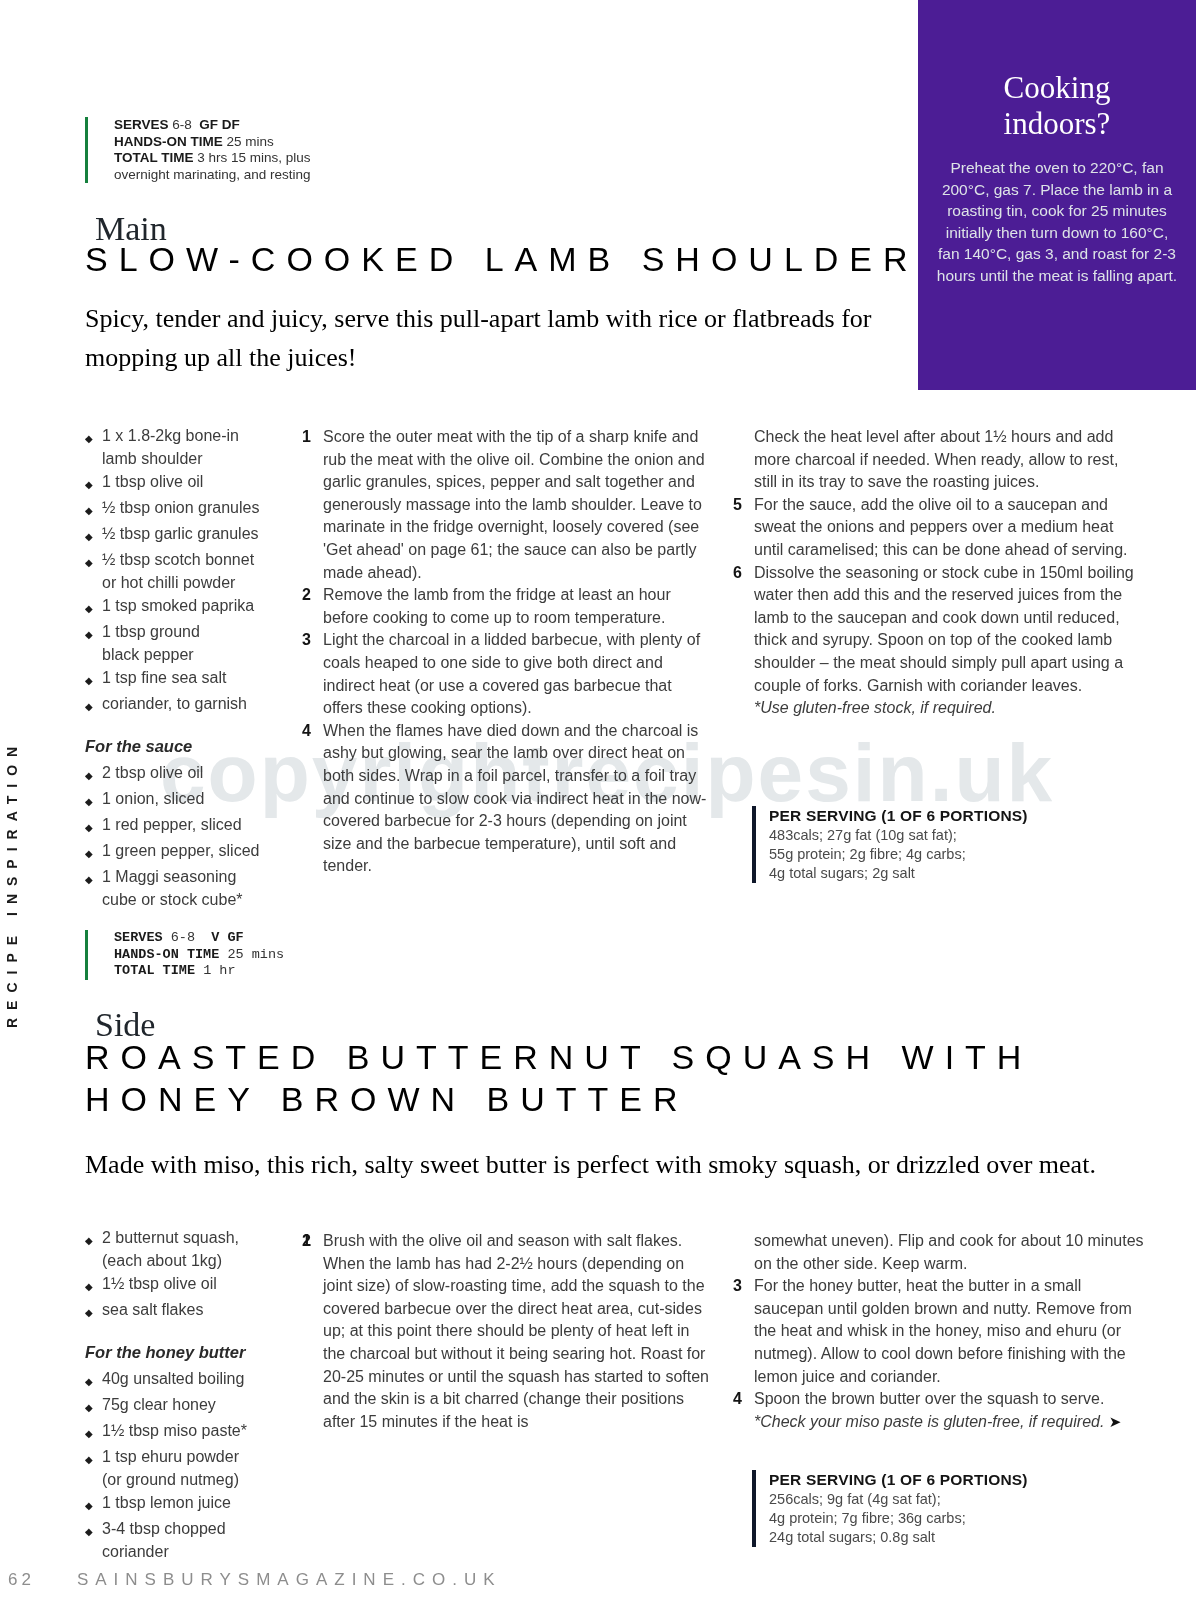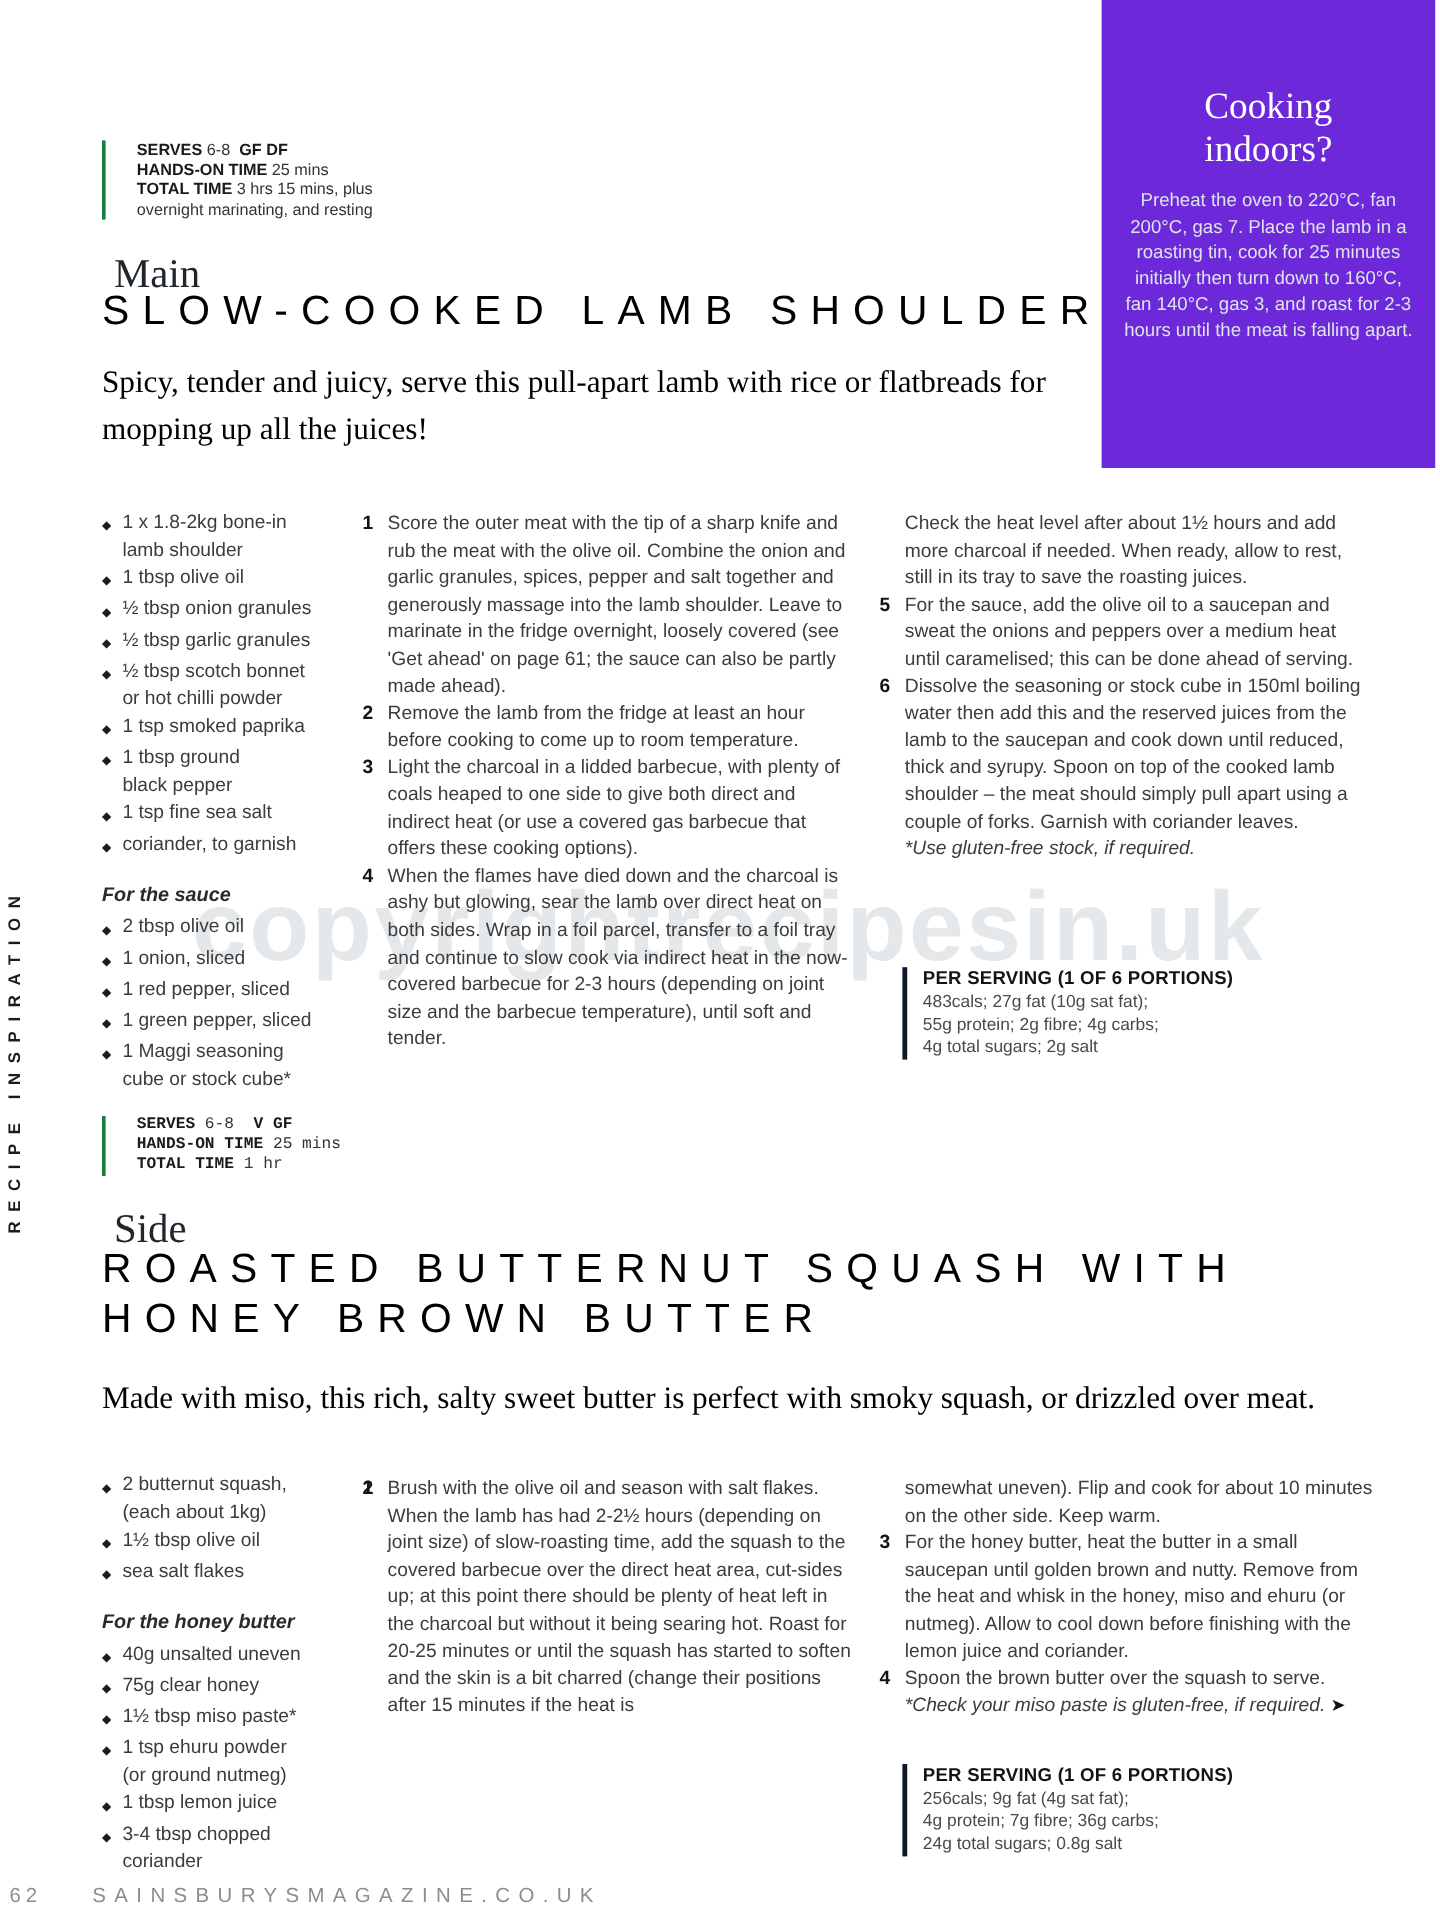--- a/index.html
+++ b/index.html
@@ -5,21 +5,21 @@
   html,body{margin:0;padding:0;background:#ffffff;}
   .page{position:relative;width:1200px;height:1597px;background:#fff;overflow:hidden;
         font-family:"Liberation Sans",sans-serif;color:#3f3f3f;}
   .watermark{position:absolute;left:160px;top:726px;font-size:82px;font-weight:700;
              color:#e4e8ea;letter-spacing:2px;white-space:nowrap;z-index:0;}
   .content{position:absolute;inset:0;z-index:1;}
   .sidebar-vert{position:absolute;left:4px;top:636px;height:392px;writing-mode:vertical-rl;
                 transform:rotate(180deg);font-weight:700;font-size:14px;letter-spacing:8px;
                 color:#1b1b1b;white-space:nowrap;}
   
-  .darkbox{position:absolute;left:918px;top:0;width:278px;height:390px;background:#6d28d9;
+  .darkbox{position:absolute;left:918px;top:0;width:278px;height:390px;background:#4c1d95;
            text-align:center;box-sizing:border-box;padding:70px 16px 0 16px;}
   .db-title{font-family:"Liberation Serif",serif;font-size:31px;line-height:36px;color:#ffffff;}
   .db-body{font-size:15.5px;line-height:21.5px;color:#dde3e7;margin-top:15px;}
   
   .metaBlock{position:absolute;border-left:3px solid #15803d;padding-left:26px;
              font-size:13.5px;line-height:16.5px;color:#333;}
   .metaBlock .b{font-weight:700;color:#1a1a1a;}
   .course{position:absolute;font-family:"Liberation Serif",serif;font-size:34px;color:#20262c;
           margin:12px;font-weight:400;}
   .bigtitle{position:absolute;font-weight:400;font-size:34px;letter-spacing:11px;
@@ -225,21 +225,21 @@
           <div class="ing-item">
             <span class="diamond">◆</span>
             <span class="ing-text">sea salt flakes</span>
           </div>
         </div>
       <div class="subhead">For the honey butter</div>
       <div>
 
           <div class="ing-item">
             <span class="diamond">◆</span>
-            <span class="ing-text">40g unsalted uneven</span>
+            <span class="ing-text">40g unsalted boiling</span>
           </div>
 
           <div class="ing-item">
             <span class="diamond">◆</span>
             <span class="ing-text">75g clear honey</span>
           </div>
 
           <div class="ing-item">
             <span class="diamond">◆</span>
             <span class="ing-text">1½ tbsp miso paste*</span>

